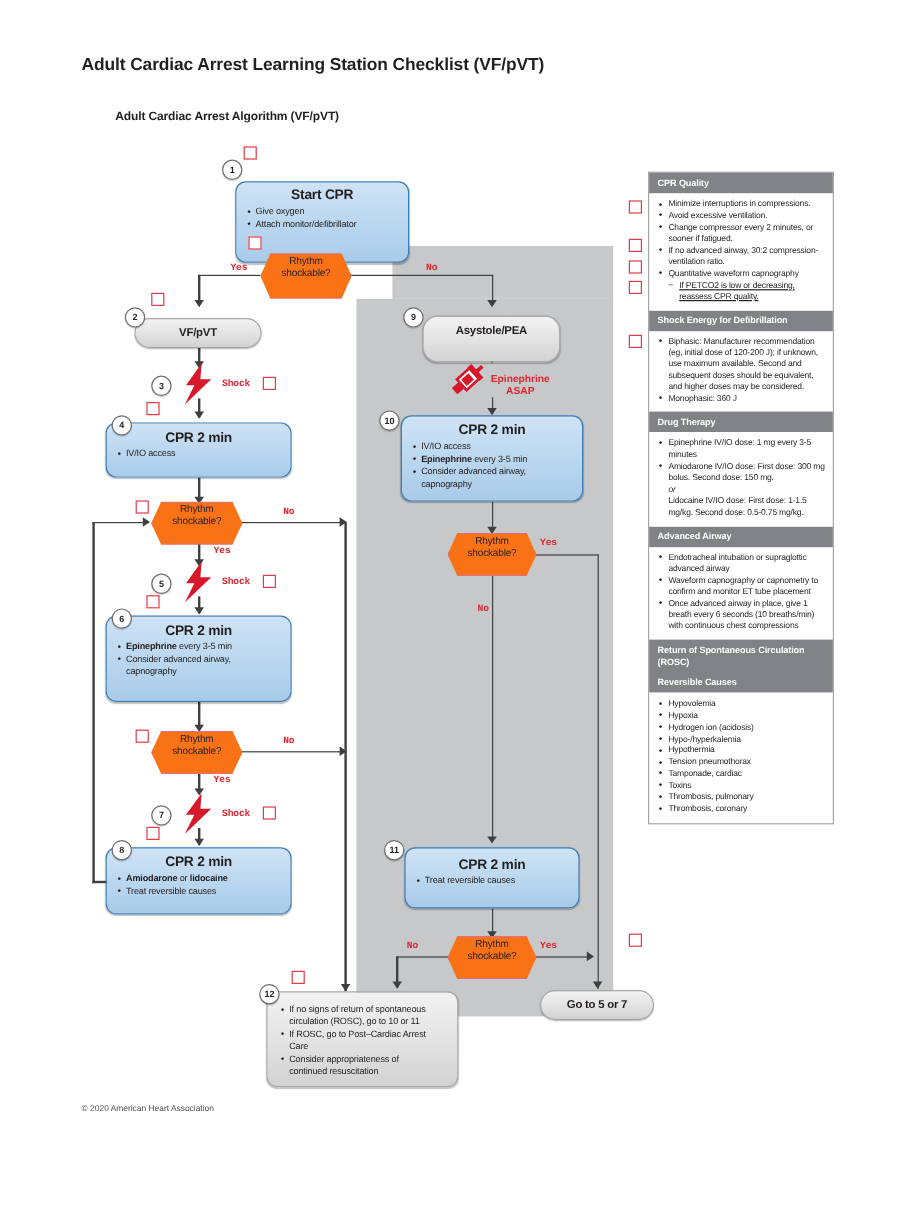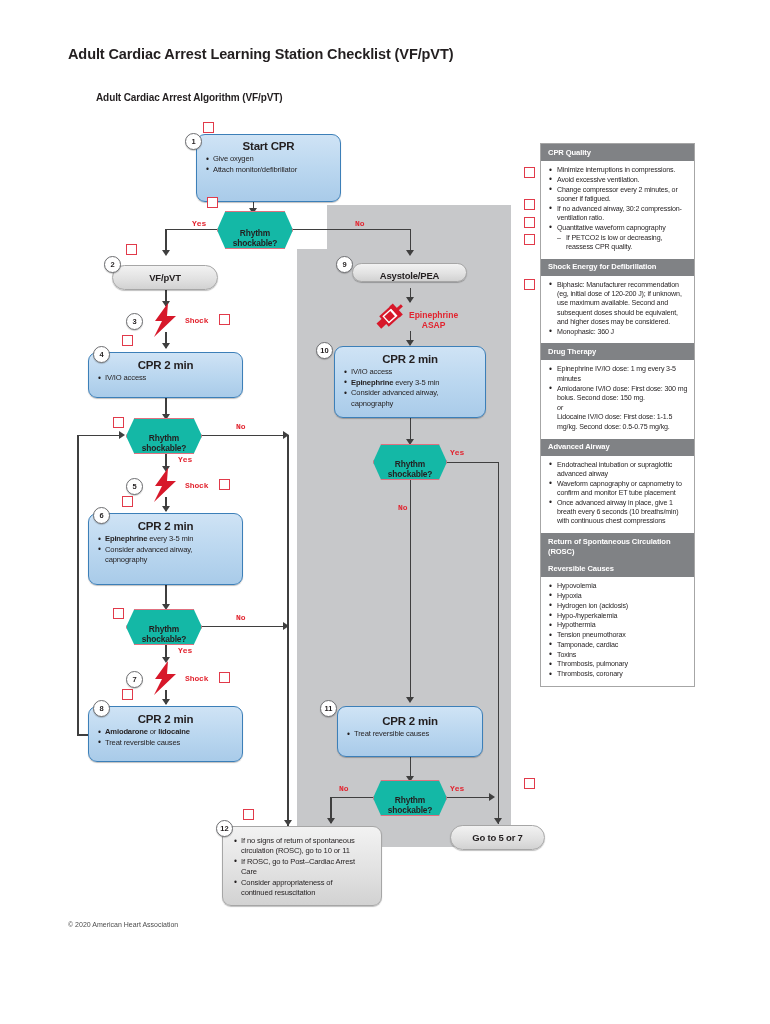--- a/index.html
+++ b/index.html
@@ -56,24 +56,24 @@
     margin-bottom:0.5px;letter-spacing:-0.15px;
   }
   .node ul li::before{
     content:"•";position:absolute;left:-7px;top:-0.5px;font-size:8.5px;
   }
   .b{font-weight:bold;}
 
   
   .hex{
     position:absolute;
-    background:#14b8a6;
+    background:#f97316;
     border:1.1px solid #e0707f;
-    display:flex;align-items:flex-end;justify-content:center;
-    text-align:center;font-weight:bold;font-size:8.4px;line-height:10px;
+    display:flex;align-items:flex-start;justify-content:center;
+    text-align:center;font-weight:normal;font-size:8.4px;line-height:10px;
     color:#231f20;letter-spacing:-0.15px;
     clip-path:polygon(11% 0%,89% 0%,100% 50%,89% 100%,11% 100%,0% 50%);
     box-shadow:0 1px 1px rgba(0,0,0,.2);
   }
 
   
   .badge{
     position:absolute;width:15px;height:15px;border-radius:50%;
     background:#ffffff;border:1px solid #6d6e71;
     font-size:7.5px;font-weight:bold;color:#231f20;
@@ -117,21 +117,21 @@
   }
   .side-sec-bd{padding:5px 6px 6px 7px;}
   .side-sec-bd ul{margin:0;padding:0 0 0 9px;list-style:none;}
   .side-sec-bd ul li{
     position:relative;font-size:7.1px;line-height:9.3px;color:#231f20;
     margin-bottom:0.5px;letter-spacing:-0.15px;
   }
   .side-sec-bd ul li::before{
     content:"•";position:absolute;left:-8px;top:-0.5px;font-size:8.5px;
   }
-  .side-sec-bd ul li.sub{padding-left:9px;}
+  .side-sec-bd ul li.sub{padding-left:9px;text-decoration:underline;}
   .side-sec-bd ul li.sub::before{content:"–";left:0px;font-size:7px;}
   .side-sec-bd ul li.plain::before{content:"";}
 </style>
 </head>
 <body>
 
 <div id="page">
 
   <div class="doc-title">Adult Cardiac Arrest Learning Station Checklist (VF/pVT)</div>
   <div class="algo-title">Adult Cardiac Arrest Algorithm (VF/pVT)</div>
@@ -207,21 +207,21 @@
   <div class="ln" style="left:409.5px;top:757px;width:1.6px;height:23px;"></div>
   <div class="arw arw-d" style="left:406.2px;top:776px;"></div>
 
   <div class="ln" style="left:330px;top:796.5px;width:48px;height:1.6px;"></div>
   <div class="ln" style="left:330px;top:796.5px;width:1.6px;height:26px;"></div>
   <div class="arw arw-d" style="left:326.7px;top:818px;"></div>
 
   <div class="ln" style="left:441px;top:796.5px;width:52px;height:1.6px;"></div>
   <div class="arw arw-r" style="left:489px;top:793px;"></div>
 
-  <div class="node node-blue" style="left:196px;top:134px;width:145px;height:68px;padding:5px 3px 0 3px;">
+  <div class="node node-blue" style="left:196px;top:151px;width:145px;height:68px;padding:5px 3px 0 3px;">
     <div class="node-title">Start CPR</div>
     <ul>
       <li>Give oxygen</li>
       <li>Attach monitor/defibrillator</li>
     </ul>
   </div>
   <div class="badge" style="left:185px;top:133px;">1</div>
   <div class="chk" style="left:203px;top:122px;"></div>
 
   <div class="hex" style="left:217px;top:211px;width:74px;height:36px;">
@@ -303,21 +303,21 @@
   <div class="node node-blue" style="left:88px;top:706px;width:155px;height:56px;padding:6px 3px 0 3px;">
     <div class="node-title">CPR 2 min</div>
     <ul>
       <li><span class="b">Amiodarone</span><span> or </span><span class="b">lidocaine</span></li>
       <li>Treat reversible causes</li>
     </ul>
   </div>
   <div class="badge" style="left:93px;top:700px;">8</div>
   <div class="chk" style="left:122px;top:689px;"></div>
 
-  <div class="node node-gray" style="left:352px;top:263px;width:115px;height:19px;padding:5px 3px 0 3px;">
+  <div class="node node-gray" style="left:352px;top:263px;width:115px;height:39px;padding:5px 3px 0 3px;">
     <div class="node-title">Asystole/PEA</div>
   </div>
   <div class="badge" style="left:336px;top:256px;">9</div>
 
   <svg class="bolt" style="left:373px;top:300px;" width="34" height="32" viewBox="0 0 34 32">
     <g transform="rotate(-42 17 16)">
       <rect x="2" y="12.5" width="9" height="7" fill="#d7182a"></rect>
       <rect x="10" y="10" width="14" height="12" fill="#ffffff" stroke="#d7182a" stroke-width="2.2"></rect>
       <rect x="23" y="8.5" width="4.5" height="15" fill="#d7182a"></rect>
       <rect x="27" y="14.5" width="6" height="3" fill="#d7182a"></rect>

